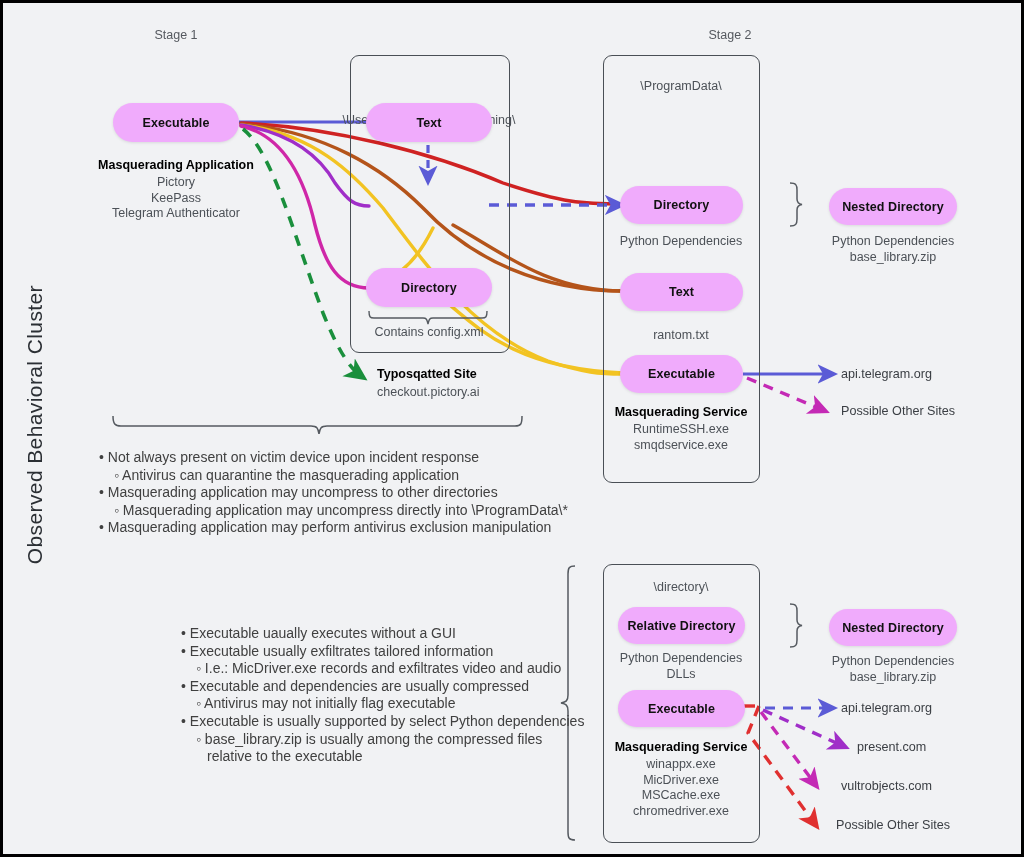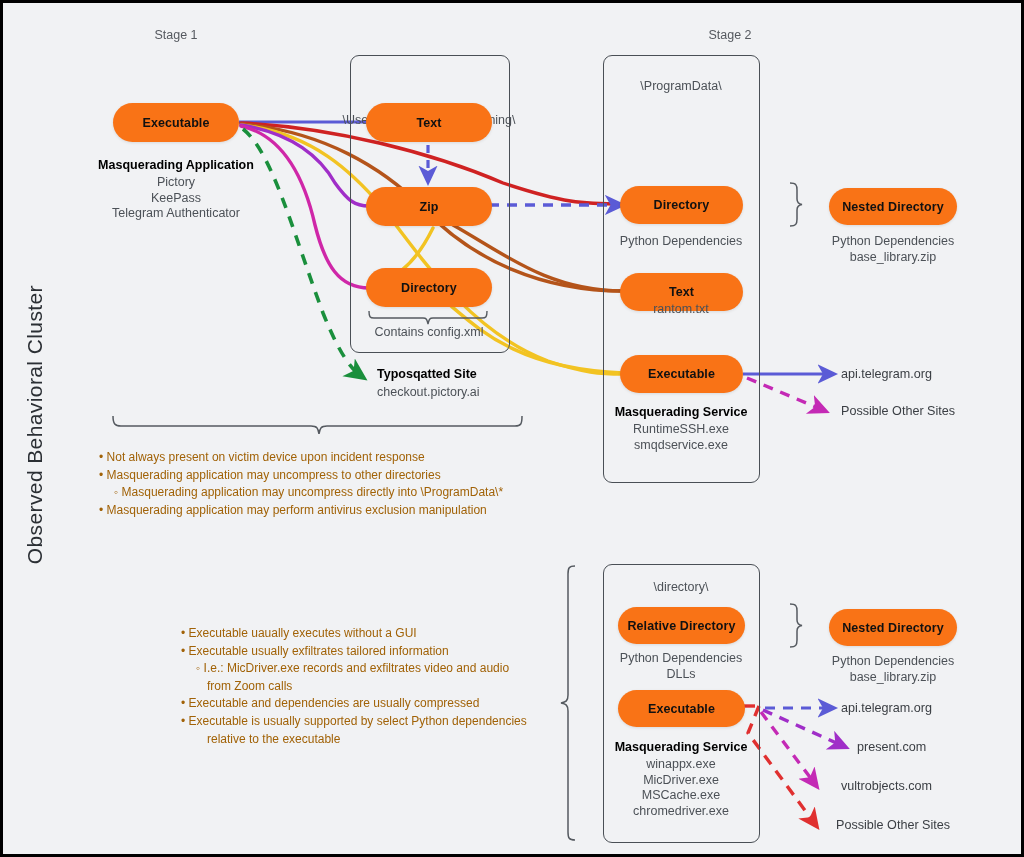--- a/index.html
+++ b/index.html
@@ -1,30 +1,30 @@
 <!DOCTYPE html>
 <html><head>
 <meta charset="utf-8">
 <style>
   html,body{margin:0;padding:0;background:#ffffff;}
   body{width:1024px;height:857px;overflow:hidden;font-family:"Liberation Sans",sans-serif;}
   #frame{position:relative;width:1024px;height:857px;background:#f1f2f4;box-sizing:border-box;border:3px solid #000;}
   #canvas{position:absolute;inset:0;}
   svg.wires{position:absolute;left:0;top:0;width:1024px;height:857px;pointer-events:none;}
-  .pill{position:absolute;background:#f97316;border-radius:22px;display:flex;align-items:center;justify-content:center;
+  .pill{position:absolute;background:#f0abfc;border-radius:22px;display:flex;align-items:center;justify-content:center;
         font-weight:bold;font-size:12.5px;color:#111;box-shadow:0 1px 3px rgba(0,0,0,.10);letter-spacing:.1px;}
   .boxo{position:absolute;border:1.6px solid #4a4f55;border-radius:9px;background:transparent;}
   .lbl{position:absolute;font-size:12.5px;color:#4c5157;white-space:nowrap;}
   .lbl.c{transform:translateX(-50%);text-align:center;}
   .lbl.b{font-weight:bold;color:#000000;}
   .stage{position:absolute;font-size:12.5px;color:#55595f;transform:translateX(-50%);}
   .multi{position:absolute;font-size:12.5px;color:#4c5157;text-align:center;transform:translateX(-50%);line-height:15.5px;white-space:pre-line;}
   .vtitle{position:absolute;font-size:21px;color:#2b2f34;letter-spacing:.4px;
           writing-mode:vertical-rl;transform:rotate(180deg);transform-origin:center;}
-  .bullets{position:absolute;font-size:12px;color:#a16207;line-height:17.6px;}
+  .bullets{position:absolute;font-size:14px;color:#404040;line-height:17.6px;}
   .bullets div{white-space:pre;}
   .b1{text-indent:0;}
   .b2{padding-left:15px;}
   .b3{padding-left:26px;}
   .ep{position:absolute;font-size:12.6px;color:#3a3e43;white-space:nowrap;}
 </style>
 </head>
 <body>
 
 <div id="frame">
@@ -150,62 +150,63 @@
     <div class="pill" style="left:110px;top:100px;width:126px;height:39px;">Executable</div>
     <div class="lbl b c" style="left:173px;top:155px;">Masquerading Application</div>
     <div class="multi" style="left:173px;top:172px;">Pictory
 KeePass
 Telegram Authenticator</div>
 
     <div class="boxo" style="left:347px;top:52px;width:158px;height:296px;"></div>
     <div class="lbl c" style="left:426px;top:68px;margin-top:42px;">\Users\user\AppData\Roaming\</div>
 
     <div class="pill" style="left:363px;top:100px;width:126px;height:39px;">Text</div>
-    <div class="pill" style="left:363px;top:184px;width:126px;height:39px;">Zip</div>
     <div class="pill" style="left:363px;top:265px;width:126px;height:39px;">Directory</div>
     <div class="lbl c" style="left:426px;top:322px;">Contains config.xml</div>
 
     <div class="lbl b" style="left:374px;top:364px;">Typosqatted Site</div>
     <div class="lbl" style="left:374px;top:382px;text-align:right;">checkout.pictory.ai</div>
 
     <div class="boxo" style="left:600px;top:52px;width:155px;height:426px;"></div>
     <div class="lbl c" style="left:678px;top:76px;">\ProgramData\</div>
 
     <div class="pill" style="left:617px;top:183px;width:123px;height:38px;">Directory</div>
     <div class="lbl c" style="left:678px;top:231px;">Python Dependencies</div>
 
     <div class="pill" style="left:617px;top:270px;width:123px;height:38px;">Text</div>
-    <div class="lbl c" style="left:678px;top:299px;">rantom.txt</div>
+    <div class="lbl c" style="left:678px;top:325px;">rantom.txt</div>
 
     <div class="pill" style="left:617px;top:352px;width:123px;height:38px;">Executable</div>
     <div class="lbl b c" style="left:678px;top:402px;">Masquerading Service</div>
     <div class="multi" style="left:678px;top:419px;">RuntimeSSH.exe
 smqdservice.exe</div>
 
     <div class="pill" style="left:826px;top:185px;width:128px;height:37px;">Nested Directory</div>
     <div class="multi" style="left:890px;top:231px;">Python Dependencies
 base_library.zip</div>
 
     <div class="ep" style="left:838px;top:364px;">api.telegram.org</div>
     <div class="ep" style="left:838px;top:401px;">Possible Other Sites</div>
 
     <div class="bullets" style="left:96px;top:446px;">
       <div class="b1">• Not always present on victim device upon incident response</div>
+      <div class="b2">◦ Antivirus can quarantine the masquerading application</div>
       <div class="b1">• Masquerading application may uncompress to other directories</div>
       <div class="b2">◦ Masquerading application may uncompress directly into \ProgramData\*</div>
       <div class="b1">• Masquerading application may perform antivirus exclusion manipulation</div>
     </div>
 
     <div class="bullets" style="left:178px;top:622px;">
       <div class="b1">• Executable uaually executes without a GUI</div>
       <div class="b1">• Executable usually exfiltrates tailored information</div>
       <div class="b2">◦ I.e.: MicDriver.exe records and exfiltrates video and audio</div>
-      <div class="b3">from Zoom calls</div>
       <div class="b1">• Executable and dependencies are usually compressed</div>
+      <div class="b2">◦ Antivirus may not initially flag executable</div>
       <div class="b1">• Executable is usually supported by select Python dependencies</div>
+      <div class="b2">◦ base_library.zip is usually among the compressed files</div>
       <div class="b3">relative to the executable</div>
     </div>
 
     <div class="boxo" style="left:600px;top:561px;width:155px;height:277px;"></div>
     <div class="lbl c" style="left:678px;top:577px;">\directory\</div>
 
     <div class="pill" style="left:615px;top:604px;width:127px;height:37px;">Relative Directory</div>
     <div class="multi" style="left:678px;top:648px;">Python Dependencies
 DLLs</div>
 

